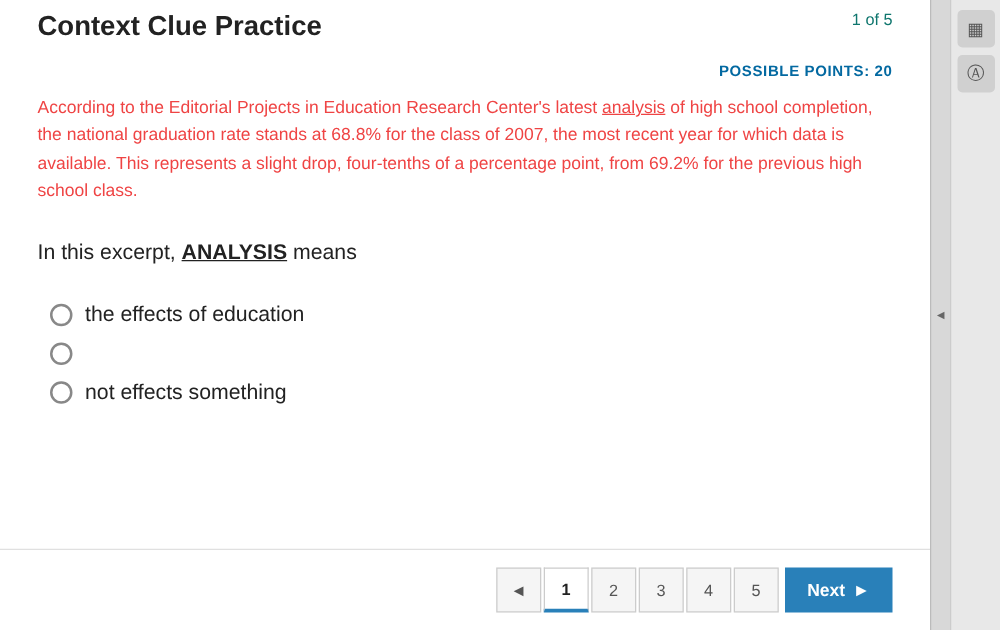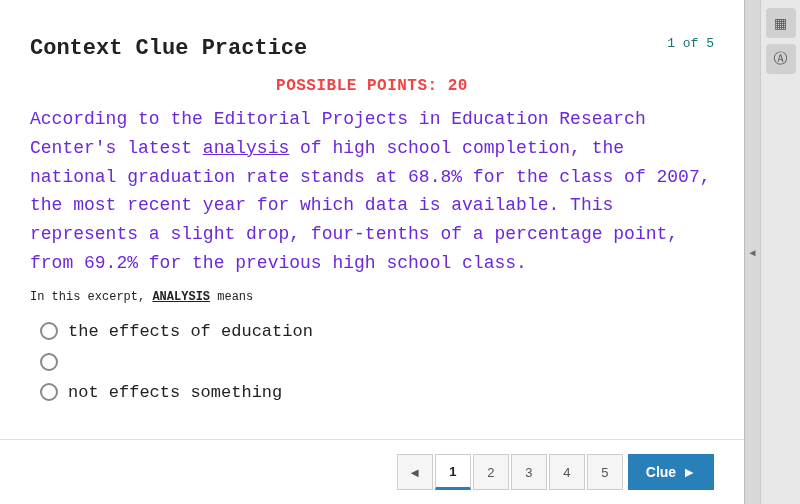--- a/index.html
+++ b/index.html
@@ -40,23 +40,22 @@
       display: flex;
       align-items: center;
       justify-content: center;
       cursor: pointer;
       font-size: 14px;
       color: #555;
     }
 
     .content-area {
       flex: 1;
-      padding: 36px 30px;
+      padding: 8px 30px;
       overflow-y: auto;
-      font-family: Liberation Mono, monospace;
     }
 
     .page-header {
       display: flex;
       justify-content: space-between;
       align-items: flex-start;
       margin-bottom: 16px;
     }
 
     .page-title {
@@ -64,43 +63,43 @@
       font-weight: bold;
       color: #222;
     }
 
     .page-counter {
       font-size: 13px;
       color: #0f766e;
     }
 
     .possible-points {
-      text-align: center;
-      font-size: 16px;
-      font-weight: bold;
-      color: #ef4444;
+      text-align: right;
+      font-size: 12px;
+      font-weight: bold;
+      color: #0369a1;
       margin-bottom: 10px;
       letter-spacing: 0.5px;
     }
 
     .passage-text {
-      font-size: 18px;
-      color: #6d28d9;
+      font-size: 14px;
+      color: #ef4444;
       line-height: 1.6;
-      margin-bottom: 12px;
+      margin-bottom: 28px;
     }
 
     .passage-text .underline {
       text-decoration: underline;
     }
 
     .question-prompt {
-      font-size: 12px;
-      color: #222;
-      margin-bottom: 18px;
+      font-size: 17px;
+      color: #222;
+      margin-bottom: 30px;
     }
 
     .question-prompt .bold-underline {
       font-weight: bold;
       text-decoration: underline;
     }
 
     .options-list {
       list-style: none;
       display: flex;
@@ -212,21 +211,21 @@
   </div>
 
   <div class="pagination-bar">
     <button class="pagination-btn nav-arrow">◄</button>
     <button class="pagination-btn active">1</button>
     <button class="pagination-btn">2</button>
     <button class="pagination-btn">3</button>
     <button class="pagination-btn">4</button>
     <button class="pagination-btn">5</button>
     <button class="pagination-next">
-      <span>Clue</span>
+      <span>Next</span>
       <span>►</span>
     </button>
   </div>
 </div>
 
 <div style="position:relative; display:flex; align-items:center;">
   <div style="width:16px; height:504px; background:#d8d8d8; display:flex; align-items:center; justify-content:center; cursor:pointer; border-left:1px solid #bbb;">
     <span style="font-size:10px; color:#666;">◄</span>
   </div>
 </div>

